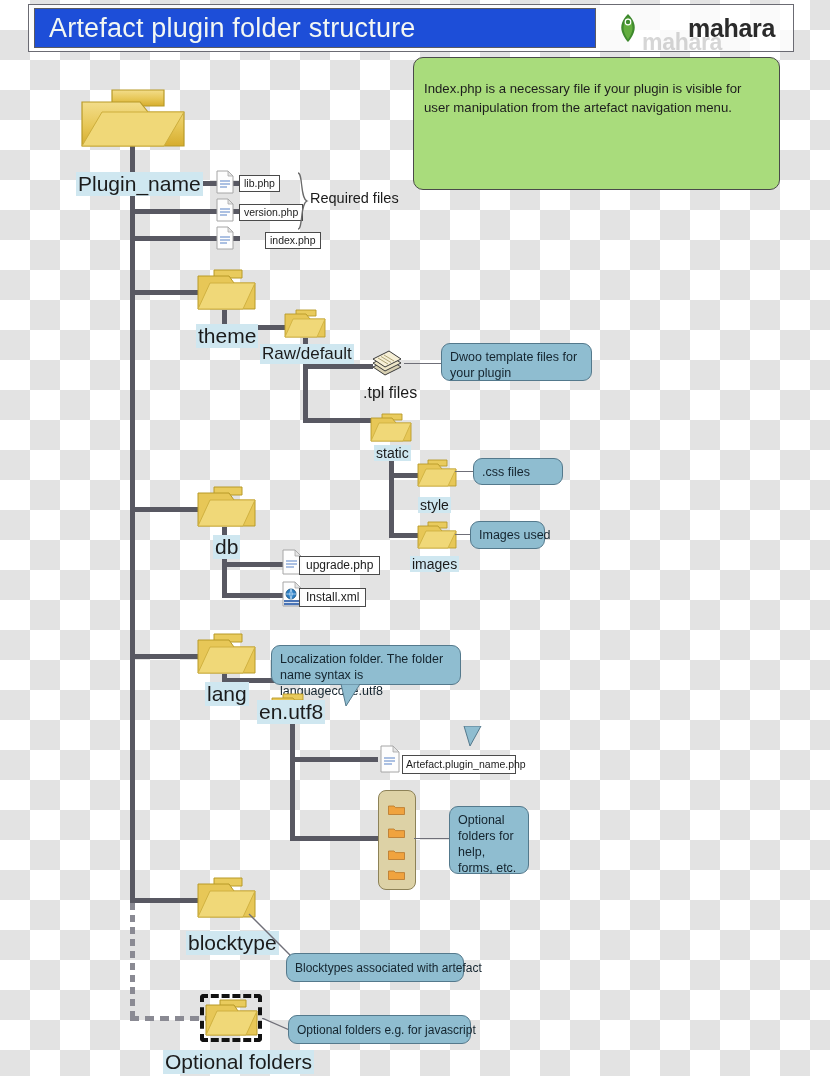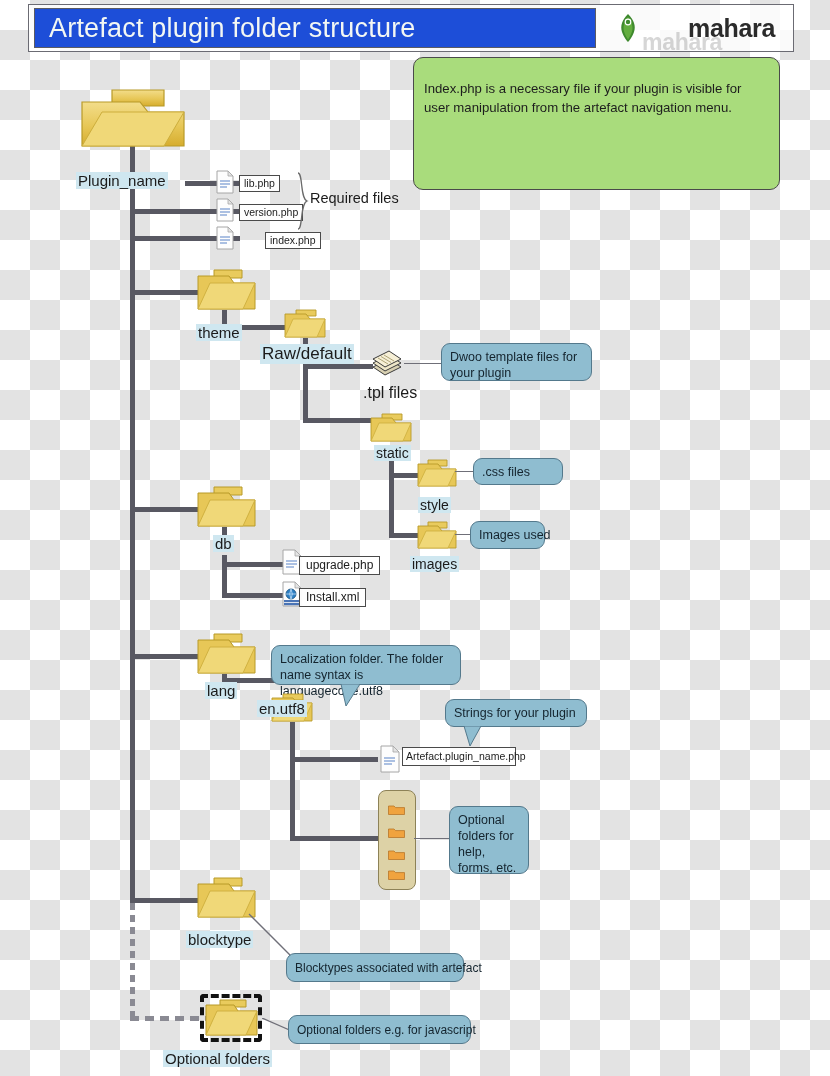--- a/index.html
+++ b/index.html
@@ -77,34 +77,34 @@
 
   
   .folder{position:absolute;}
   .folder svg{display:block;}
 
   
   .lbl{
     position:absolute;background:#cfe7f0;color:#1b1b1b;
     padding:0 2px;white-space:nowrap;line-height:1.15;
   }
-  .lbl.big{font-size:15px;}
+  .lbl.big{font-size:21px;}
   .lbl.med{font-size:17px;}
   .lbl.sml{font-size:14px;}
 
   
   .ptxt{position:absolute;color:#1b1b1b;white-space:nowrap;}
 
   
   .fbox{
     position:absolute;border:1px solid #4a4a4a;background:rgba(255,255,255,0.92);
     font-size:10.5px;color:#1b1b1b;padding:1px 4px;white-space:nowrap;
     line-height:13px;box-sizing:border-box;
   }
-  .fbox.wrap{white-space:normal;text-align:center;}
+  .fbox.wrap{white-space:normal;text-align:center;margin-top:8px;}
 
   
   .callout{
     position:absolute;background:#8fbdd0;border:1px solid #54798c;
     border-radius:9px;color:#14242e;font-size:12.5px;line-height:16px;
     padding:5px 8px;box-sizing:border-box;
   }
   .callout.one{white-space:nowrap;}
 
   
@@ -351,21 +351,20 @@
 
   <div class="folder" style="left:270px;top:692px;">
     <svg width="44" height="32" viewBox="0 0 44 32">
       <path d="M13 2 H33 V8 H13 Z" fill="#e9cb5d" stroke="#b89a28" stroke-width="0.9"></path>
       <path d="M2 6 H23 L27 11 H42 V29 H2 Z" fill="#e7c757" stroke="#b89a28" stroke-width="0.9"></path>
       <path d="M2 29 L10 11 H42 L34 29 Z" fill="#f0d878" stroke="#cdae3c" stroke-width="0.8"></path>
     </svg>
   </div>
   <div class="lbl big" style="left:257px;top:700px;">en.utf8</div>
 
-  <div class="callout one" style="left:445px;top:699px;width:142px;height:28px;">Strings for your plugin</div>
   <svg style="position:absolute;left:463px;top:726px;" width="22" height="22" viewBox="0 0 22 22">
     <path d="M1 0 L18 0 L7 20 Z" fill="#8fbdd0" stroke="#54798c" stroke-width="1"></path>
   </svg>
 
   <div class="folder" style="left:379px;top:745px;">
     <svg width="22" height="28" viewBox="0 0 22 28">
       <path d="M2 1 H14 L20 7 V27 H2 Z" fill="#fdfdfd" stroke="#a6a6a6" stroke-width="1"></path>
       <path d="M14 1 L14 7 L20 7 Z" fill="#e4e4e4" stroke="#a6a6a6" stroke-width="0.8"></path>
       <path d="M5 13 H16 M5 16 H16 M5 19 H13" stroke="#5b83c7" stroke-width="1.1"></path>
     </svg>

